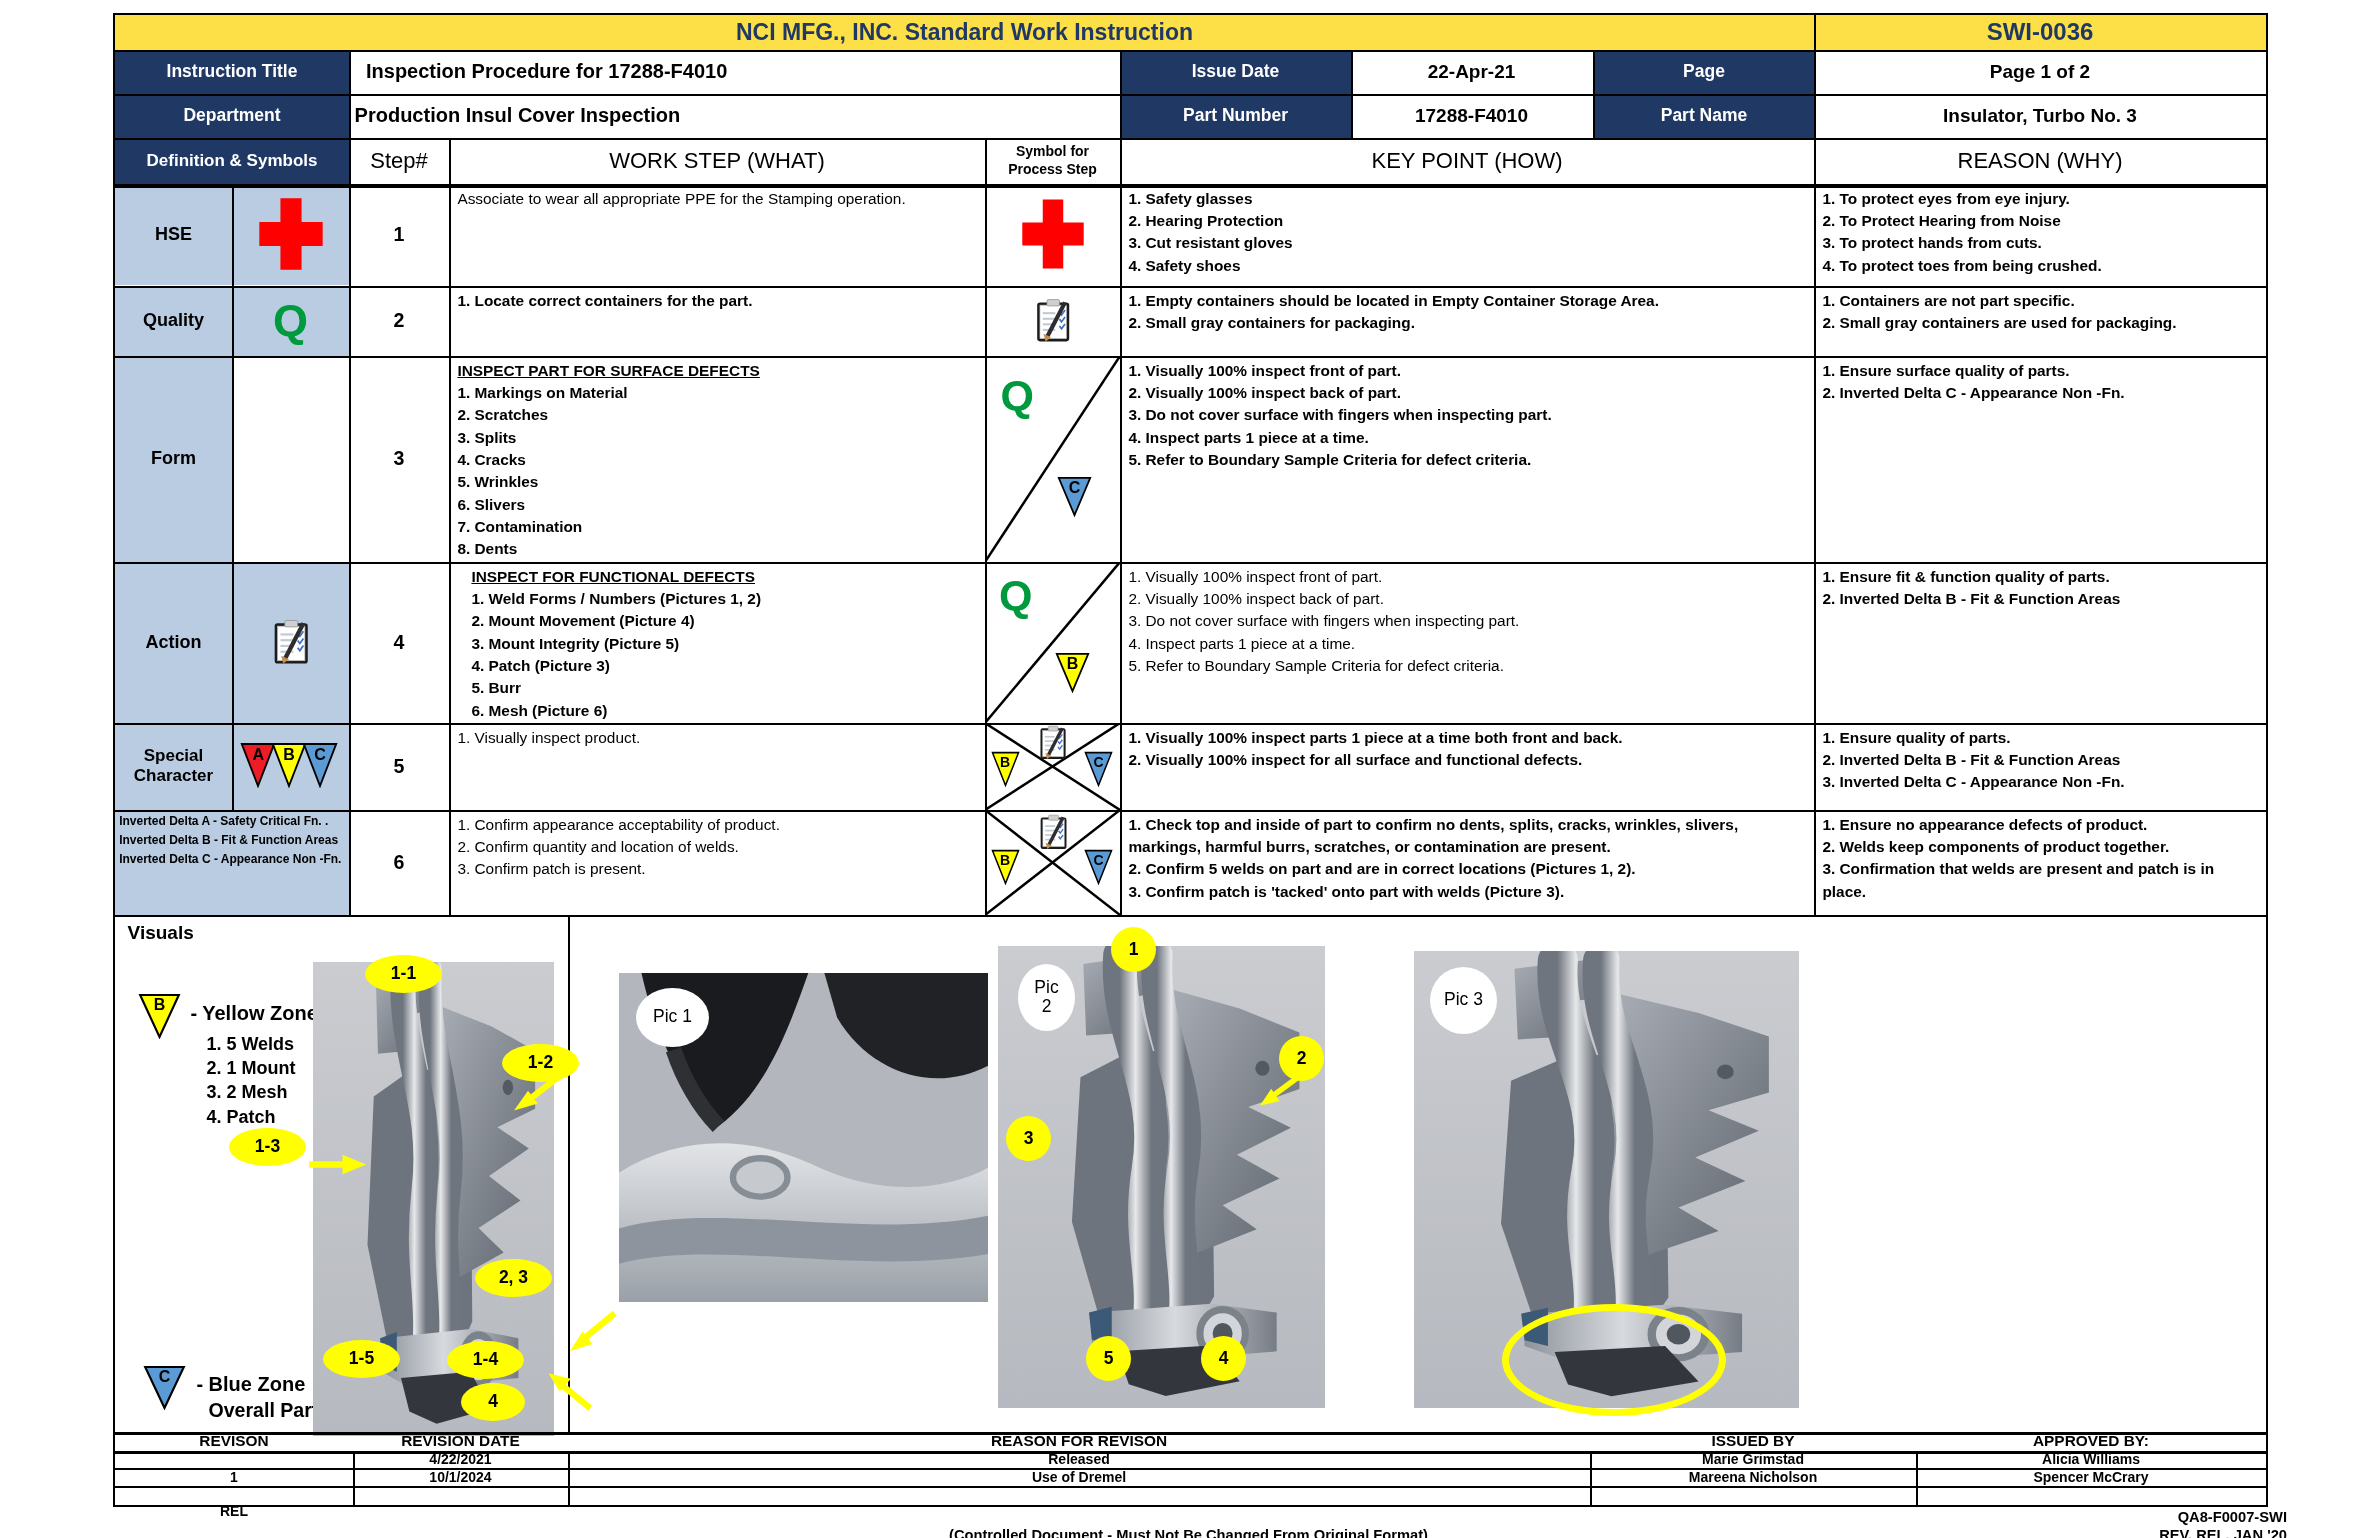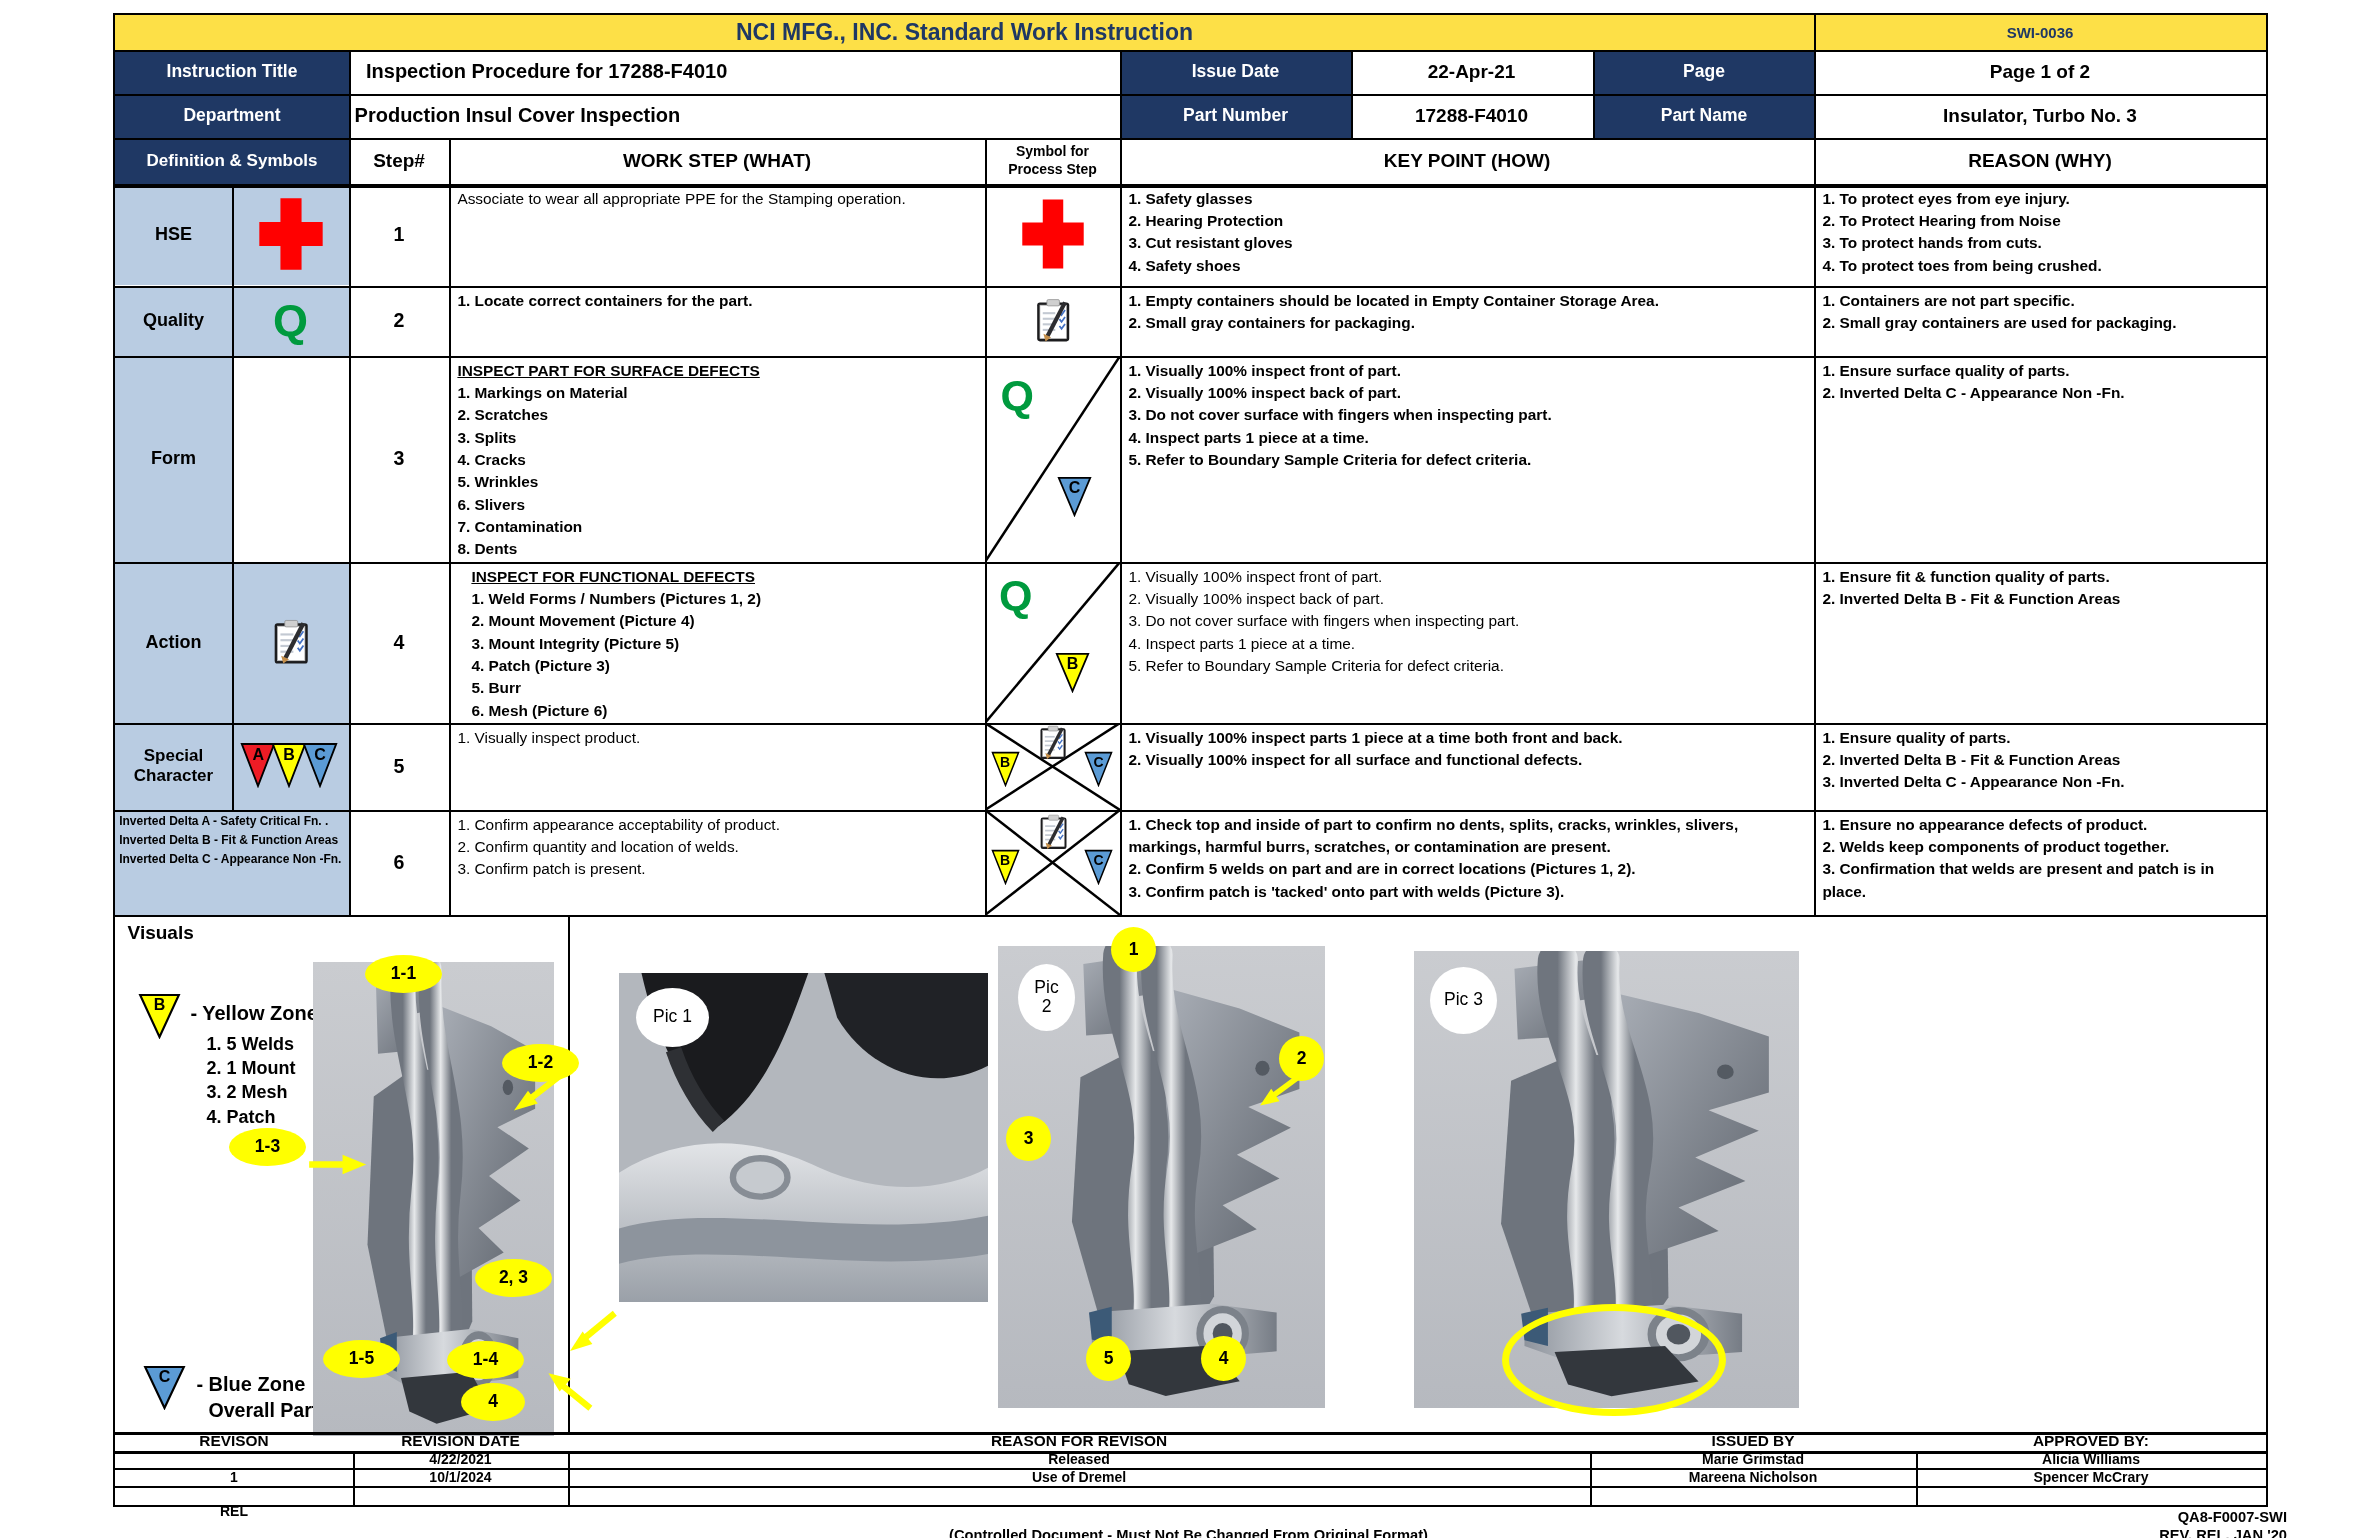--- a/index.html
+++ b/index.html
@@ -11,21 +11,21 @@
   .navy{background:#1F3864;color:#fff;font-weight:700;font-size:17.5px;}
   .gray{background:#fde047;}
   .ltb{background:#B9CCE2;}
   .pre{white-space:pre-line;}
   .hl,.vl{position:absolute;background:#000;}
   .fs22{font-size:15.4px;line-height:1.45;}
   .b4{font-weight:400;}.b7{font-weight:700;}.b8{font-weight:800;}
   .title-txt{color:#1F3864;font-weight:800;font-size:23px;}
   .val{font-weight:700;font-size:19px;}
   .bigval{font-weight:700;font-size:20px;}
-  .gh{font-weight:700;font-size:19px;}
+  .gh{font-weight:400;font-size:22px;}
   .steplab{font-weight:700;font-size:18px;}
   .stepnum{font-weight:700;font-size:19.6px;}
   .uline{text-decoration:underline;font-weight:700;}
   .sym{position:absolute;box-sizing:border-box;overflow:hidden;}
   .sym .xsvg,.sym .dsvg{position:absolute;left:0;top:0;width:100%;height:100%;}
   .qmark{position:absolute;color:#009A3E;font-weight:800;font-size:43px;line-height:1;}
   .tri{position:absolute;}
   .tri svg{position:absolute;left:0;top:0;width:100%;height:100%;}
   .tri b{position:absolute;left:0;right:0;top:3.5px;text-align:center;font-size:16px;font-weight:800;color:#000;}
   .photo{position:absolute;background:linear-gradient(180deg,#caccd0,#b6b9bf);overflow:hidden;}
@@ -104,21 +104,21 @@
   </defs>
 </svg>
 
 <div class="page">
   <div class="doc">
 
     <div class="c gray" style="left:0;top:0;width:1699px;height:35px">
       <span class="title-txt">NCI MFG., INC. Standard Work Instruction</span>
     </div>
     <div class="c gray" style="left:1699px;top:0;width:452px;height:35px">
-      <span class="title-txt" style="font-size:15px">SWI-0036</span>
+      <span class="title-txt" style="font-size:24px">SWI-0036</span>
     </div>
 
     <div class="c navy" style="left:0;top:35px;width:234px;height:44px">Instruction Title</div>
     <div class="c bigval" style="left:234px;top:35px;width:771px;height:44px;justify-content:flex-start;padding-left:17px">Inspection Procedure for 17288-F4010</div>
     <div class="c navy" style="left:1005px;top:35px;width:231px;height:44px">Issue Date</div>
     <div class="c val" style="left:1236px;top:35px;width:241px;height:44px">22-Apr-21</div>
     <div class="c navy" style="left:1478px;top:35px;width:222px;height:44px">Page</div>
     <div class="c val" style="left:1699px;top:35px;width:452px;height:44px">Page 1 of 2</div>
 
     <div class="c navy" style="left:0;top:79px;width:234px;height:44px">Department</div>

